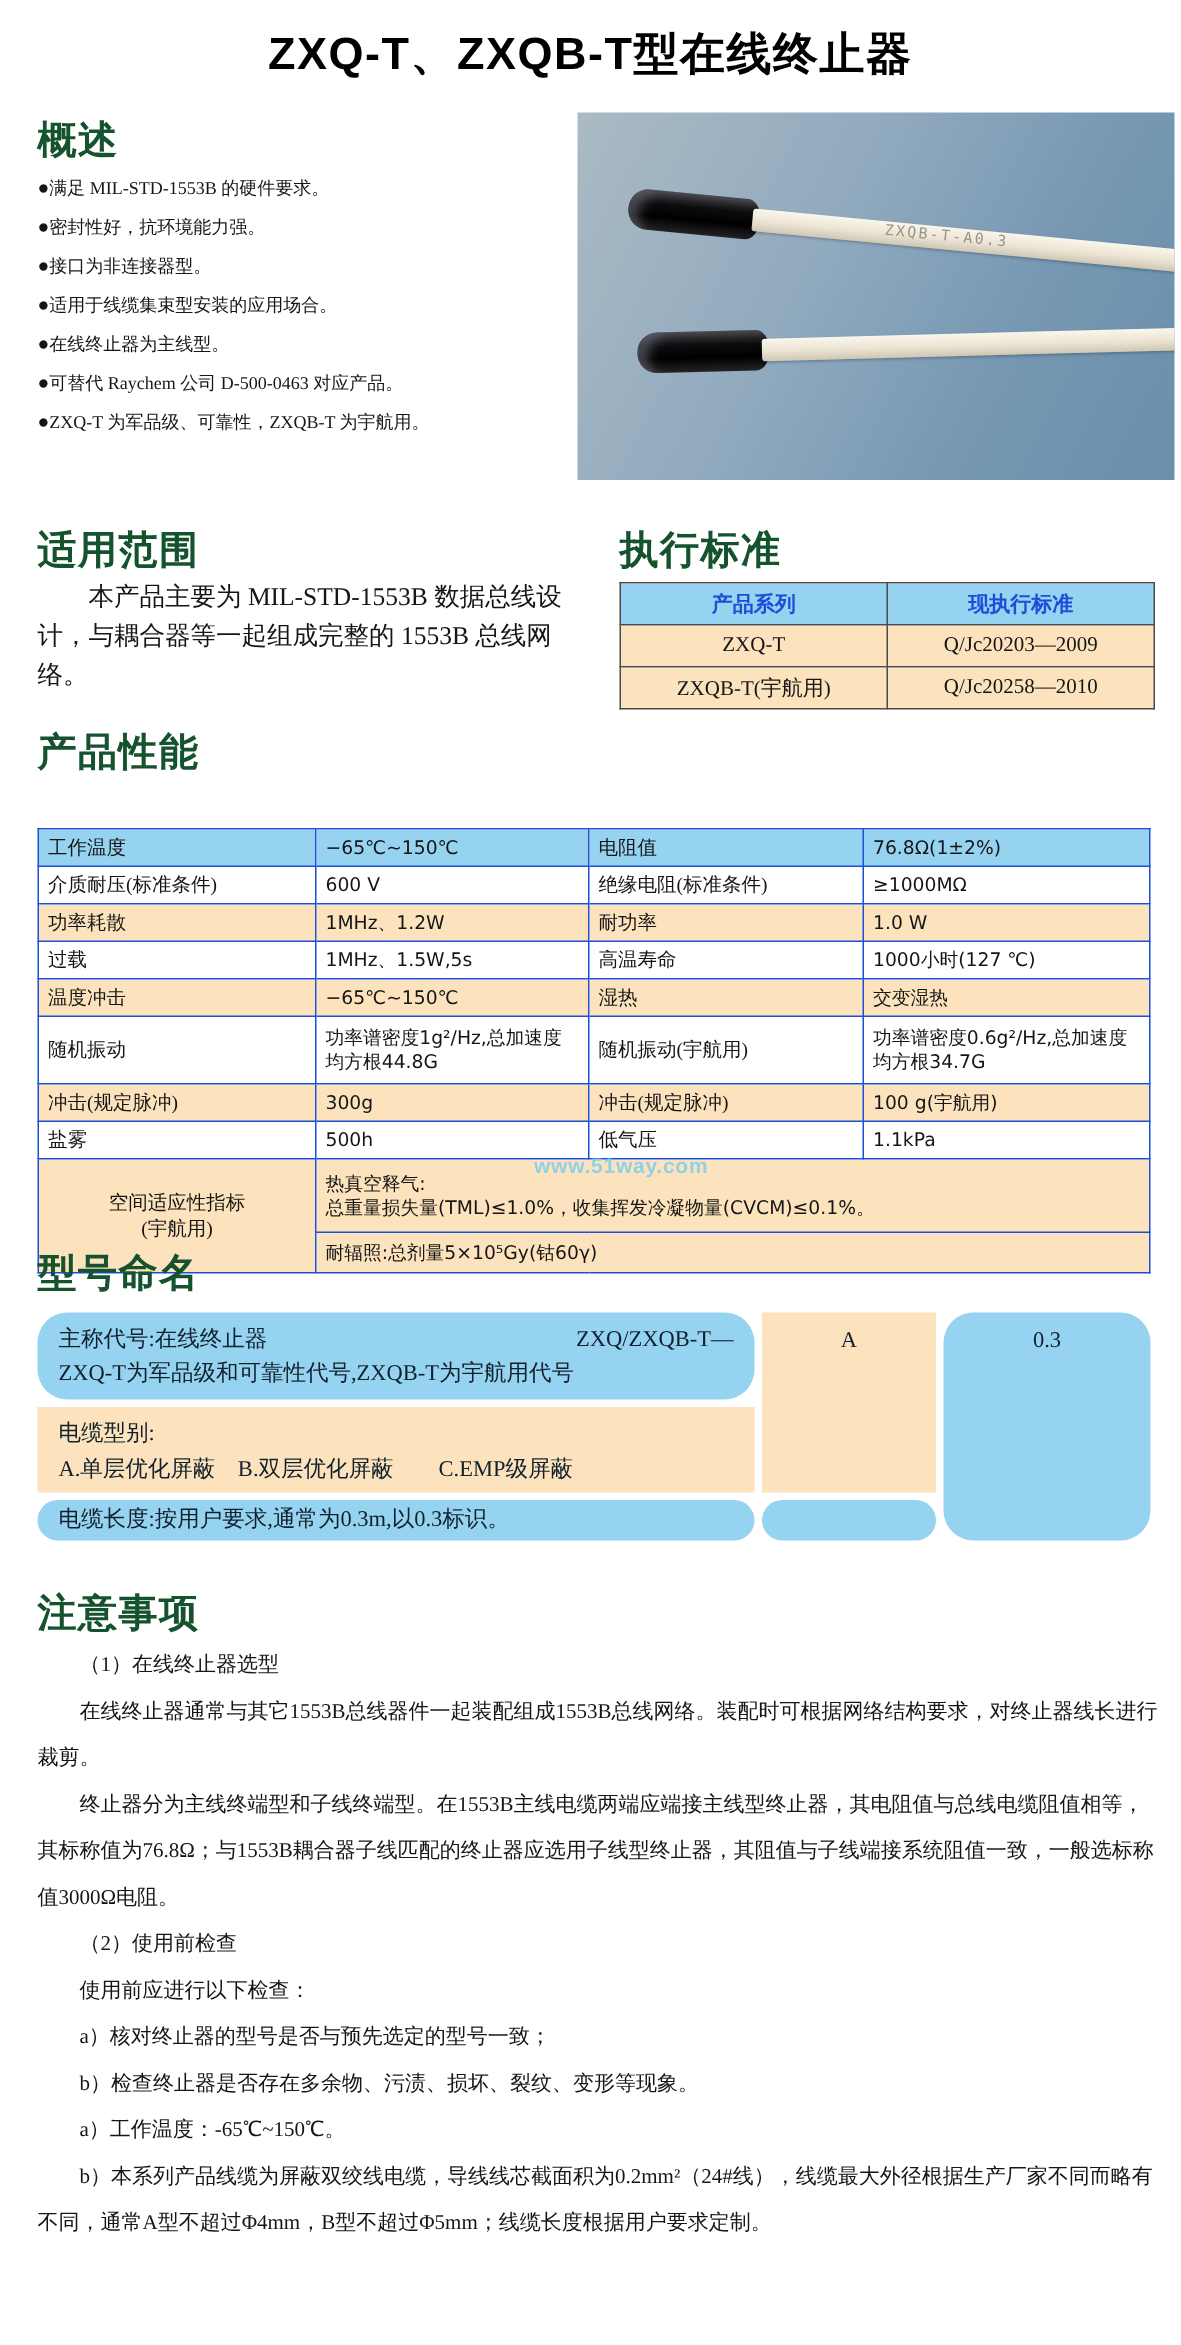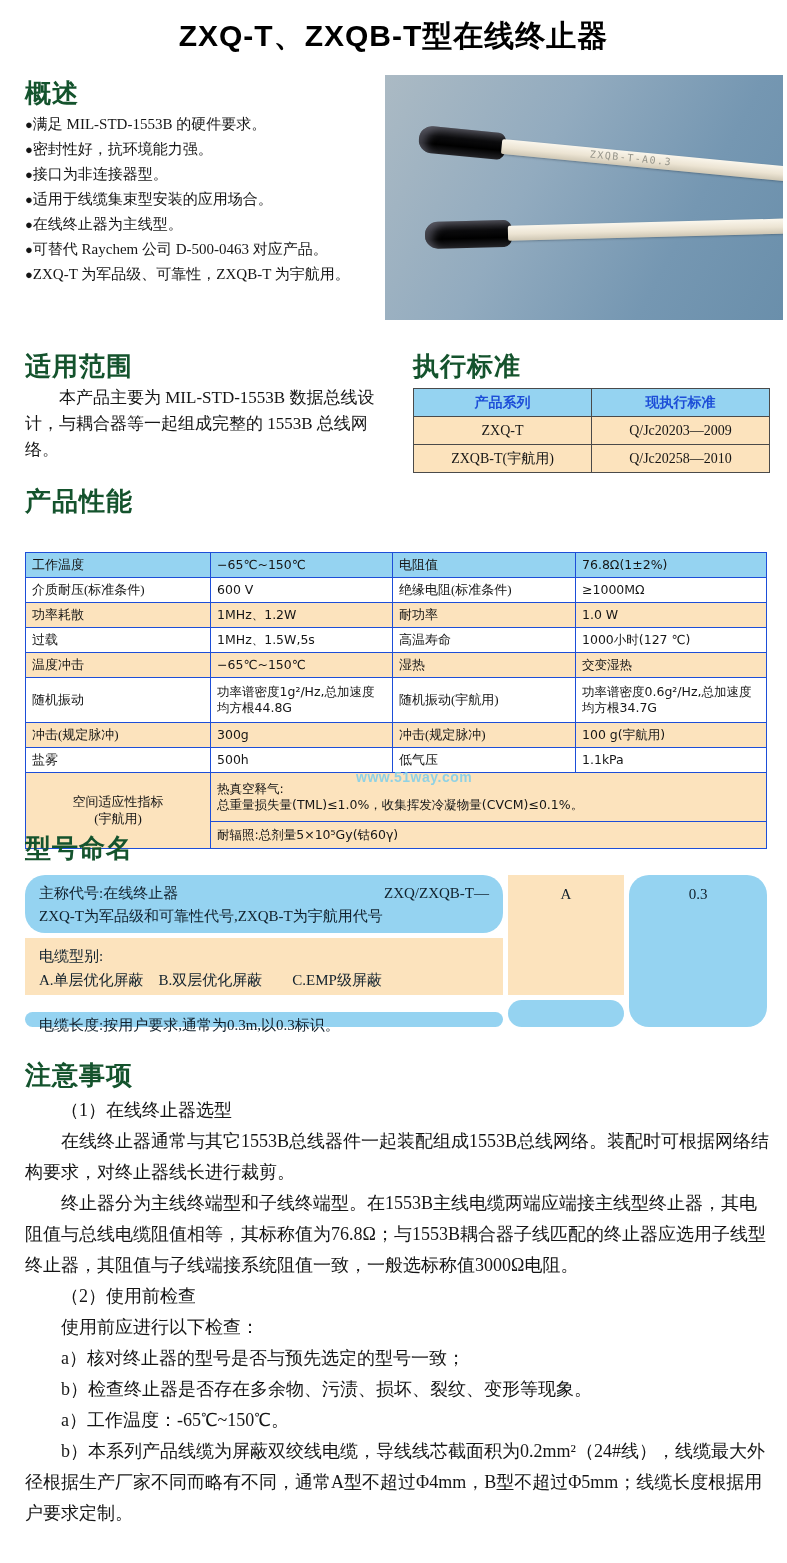--- a/index.html
+++ b/index.html
@@ -13,21 +13,21 @@
                  color:#14532d; letter-spacing:1px; }
   #h-overview    { left:25px;  top:76px; }
   #h-scope       { left:25px;  top:349px; }
   #h-standards   { left:413px; top:349px; }
   #h-performance { left:25px;  top:484px; }
   #h-naming      { left:25px;  top:831px; }
   #h-notes       { left:25px;  top:1058px; }
 
   
   .bullets { position:absolute; left:25px; top:112px; width:340px; margin:0; padding:0;
-             list-style:none; font-size:15px; line-height:25px; }
+             list-style:none; font-size:12px; line-height:25px; }
   .bullets li { text-indent:-17px; padding-left:17px; }
   .bullets li::before { content:"●"; font-size:13px; }
 
   
   .photo { position:absolute; left:385px; top:75px; width:398px; height:245px; overflow:hidden;
            background:linear-gradient(118deg,#abbac4 0%, #92abbf 38%, #7597b2 72%, #6a8fab 100%); }
   .cable { position:absolute; display:flex; align-items:center; transform-origin:0 50%; }
   .cable-top    { left:34px; top:50px;  width:378px; transform:rotate(5.5deg); }
   .cable-bottom { left:40px; top:147px; width:372px; transform:rotate(-1.5deg); }
   .head { flex:0 0 88px; width:88px; height:27px;
@@ -70,27 +70,27 @@
 
   
   .naming { position:absolute; left:25px; top:875px; width:742px; display:grid;
             grid-template-columns:478px 116px 1fr; grid-template-rows:58px 57px 27px; gap:5px;
             font-size:15px; color:#10202c; }
   .n-blue { background:#95d3f1;border-radius:20px; }
   .n-tan  { background:#fce3bd; }
   .n-main   { grid-area:1/1; padding:7px 14px 0; line-height:23px; }
   .n-main .row1 { display:flex; justify-content:space-between; }
   .n-cable  { grid-area:2/1; padding:6px 14px 0; line-height:24px; }
-  .n-length { grid-area:3/1; line-height:27px; padding-left:14px;margin-top:12px; }
+  .n-length { grid-area:3/1; line-height:27px; padding-left:14px; }
   .n-colA   { grid-area:1/2/span 2/span 1; text-align:center; padding-top:11px; }
   .n-col03  { grid-area:1/3/span 3/span 1; text-align:center; padding-top:11px; }
   .n-filler { grid-area:3/2; }
 
   
-  .notes { position:absolute; left:25px; top:1095px; width:748px; font-size:18px; line-height:31px; }
+  .notes { position:absolute; left:25px; top:1095px; width:748px; font-size:14px; line-height:31px; }
   .notes p { margin:0; text-indent:2em; }
 </style>
 </head>
 <body>
 
 <div class="page">
 
   <h1 class="title">ZXQ-T、ZXQB-T型在线终止器</h1>
 
   <h2 class="sec-heading" id="h-overview">概述</h2>

